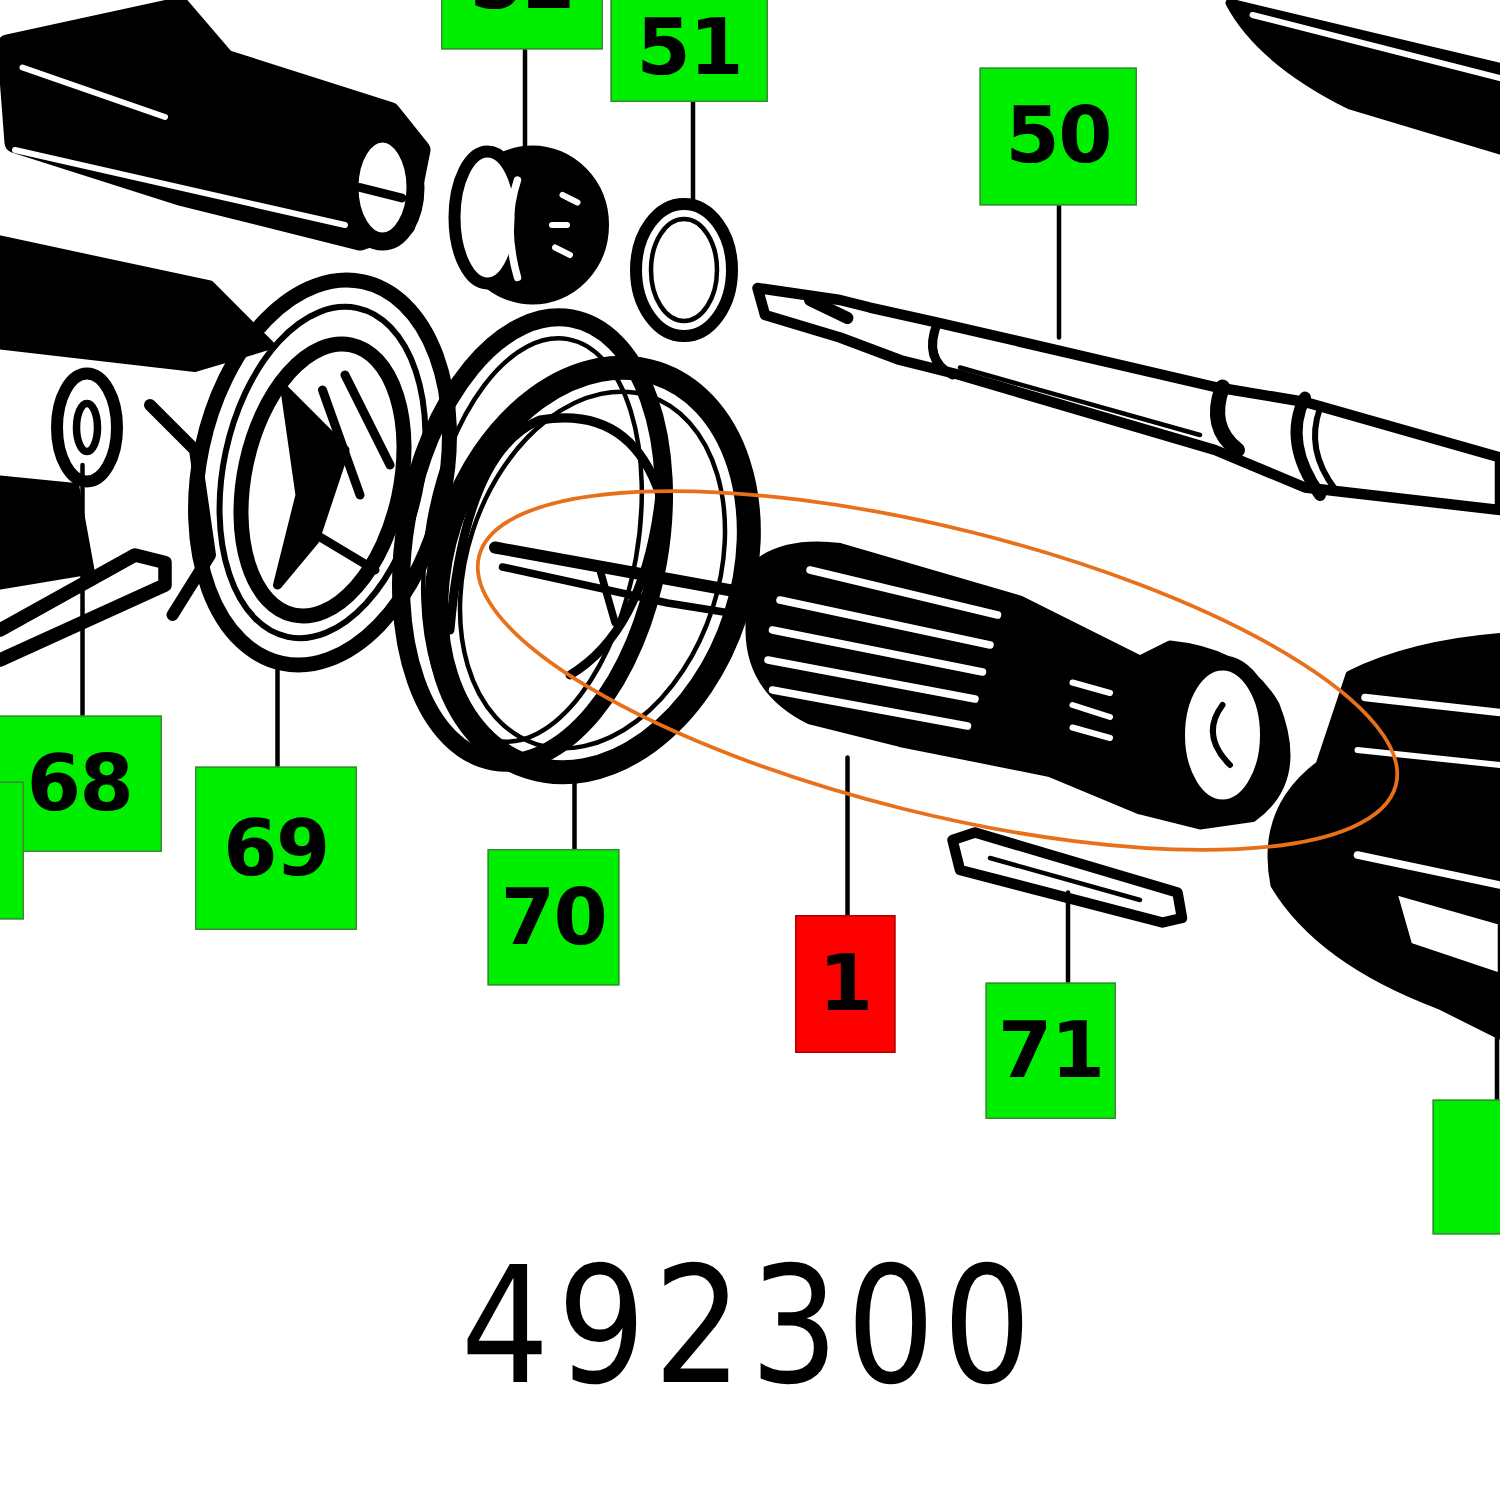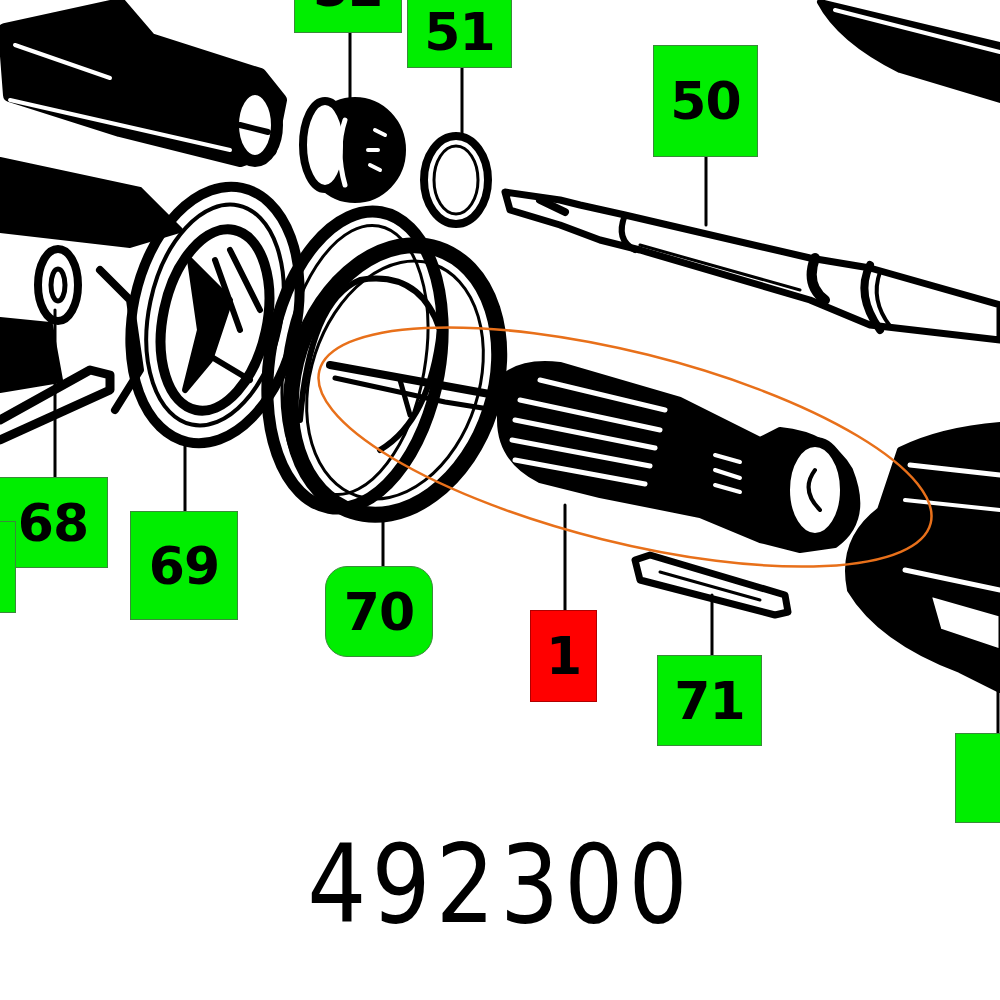--- a/index.html
+++ b/index.html
@@ -137,23 +137,23 @@
       <line x1="998" y1="680" x2="998" y2="750"></line>
     </g>
 
     <ellipse cx="625" cy="447" rx="315" ry="95" transform="rotate(14 625 447)" stroke="#e8701a" stroke-width="2.5"></ellipse>
   </g>
 </svg>
 
 <div id="callouts">
     <div class="label" style="left: 294px; top: -58px; width: 108px; height: 91px;">52</div>
     <div class="label" style="left: 407px; top: -4px; width: 105px; height: 72px;">51</div>
-    <div class="label" style="left: 653px; top: 45px; width: 105px; height: 112px; text-align: center;">50</div>
+    <div class="label" style="left: 653px; top: 45px; width: 105px; height: 92px; text-align: center;">50</div>
     <div class="label" style="left: -2px; top: 477px; width: 110px; height: 91px;">68</div>
     <div class="label" style="left: -90px; top: 521px; width: 106px; height: 92px;"></div>
     <div class="label" style="left: 130px; top: 511px; width: 108px; height: 109px;">69</div>
-    <div class="label" style="left: 325px; top: 566px; width: 108px; height: 91px; border-radius: 22px;">70</div>
+    <div class="label" style="left: 325px; top: 566px; width: 88px; height: 91px;">70</div>
     <div class="label red" style="left: 530px; top: 610px; width: 67px; height: 92px;">1</div>
-    <div class="label" style="left: 657px; top: 655px; width: 105px; height: 91px;">71</div>
+    <div class="label" style="left: 657px; top: 655px; width: 87px; height: 91px;">71</div>
     <div class="label" style="left: 955px; top: 733px; width: 100px; height: 90px;"></div>
   </div>
 
 <div class="caption">492300</div>
 
 </body></html>

